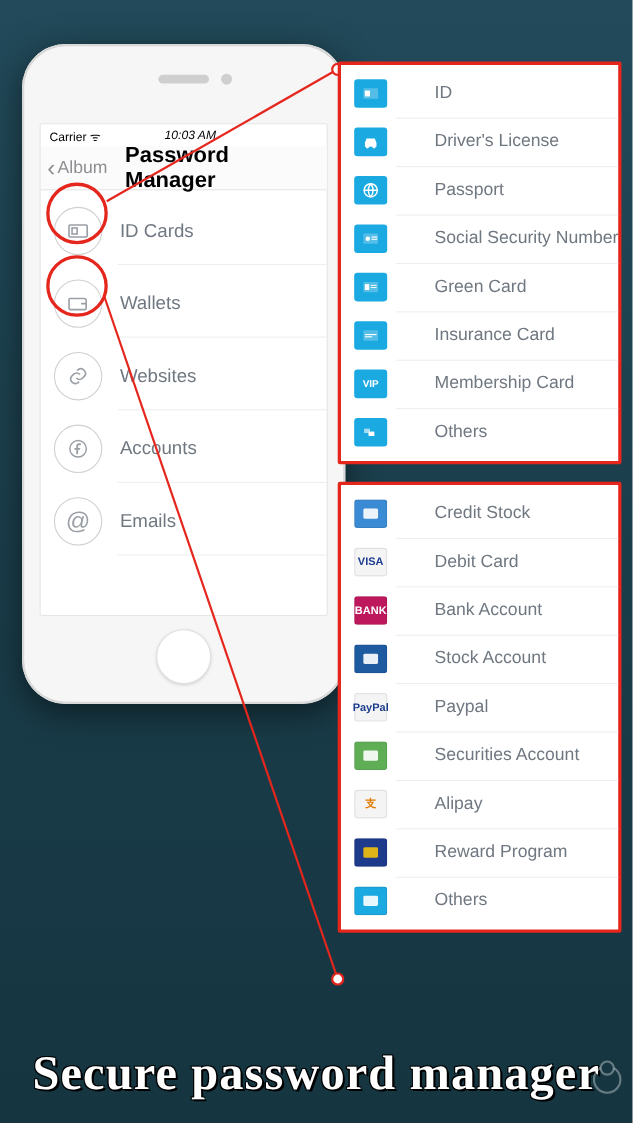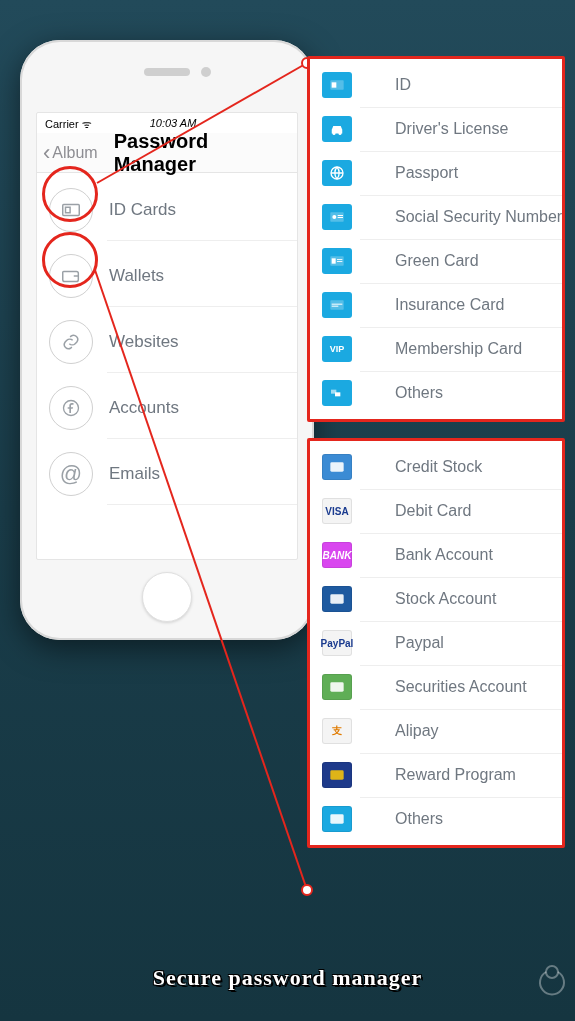--- a/index.html
+++ b/index.html
@@ -108,24 +108,24 @@
   .tile.blue { background:#1ba9e1; }
   .panel-row .label { margin-left:14px; color:#6f7780; font-size:16px; white-space:nowrap; }
 
   
   svg.connectors {
     position:absolute; left:0; top:0; width:575px; height:1021px;
     pointer-events:none;
   }
 
   .caption {
-    position:absolute; left:0; right:0; bottom:30px;
+    position:absolute; left:0; right:0; bottom:20px;
     text-align:center; color:#fff;
     font-family: Georgia, "Times New Roman", serif;
-    font-weight:700; font-size:22px; letter-spacing:1px;
+    font-weight:700; font-size:44px; letter-spacing:1px;
     text-shadow:2px 2px 0 #000, -1px -1px 0 #000, 1px -1px 0 #000, -1px 1px 0 #000;
   }
 
   .brand {
     position:absolute; right:8px; bottom:6px;
     color:rgba(255,255,255,.35); font-size:20px;
   }
 
   
   .img-tile {
@@ -298,21 +298,21 @@
           <rect x="2" y="2" width="20" height="14" rx="2" fill="#fff" opacity=".9"></rect>
         </svg>
       </span>
       <span class="label">Credit Stock</span>
     </div>
     <div class="panel-row">
       <span class="img-tile" style="background: rgb(244, 244, 244); color: rgb(26, 59, 143); border: 1px solid rgba(0, 0, 0, 0.08);">VISA</span>
       <span class="label">Debit Card</span>
     </div>
     <div class="panel-row">
-      <span class="img-tile" style="background: #d946ef; color: rgb(255, 255, 255); border: 1px solid rgba(0, 0, 0, 0.08); font-style: italic;">BANK</span>
+      <span class="img-tile" style="background: #be185d; color: rgb(255, 255, 255); border: 1px solid rgba(0, 0, 0, 0.08);">BANK</span>
       <span class="label">Bank Account</span>
     </div>
     <div class="panel-row">
       <span class="img-tile" style="background: rgb(30, 90, 160); color: rgb(255, 255, 255); border: 1px solid rgba(0, 0, 0, 0.08);">
         <svg width="16" height="12" viewBox="0 0 24 18">
           <rect x="2" y="2" width="20" height="14" rx="2" fill="#fff" opacity=".9"></rect>
         </svg>
       </span>
       <span class="label">Stock Account</span>
     </div>

